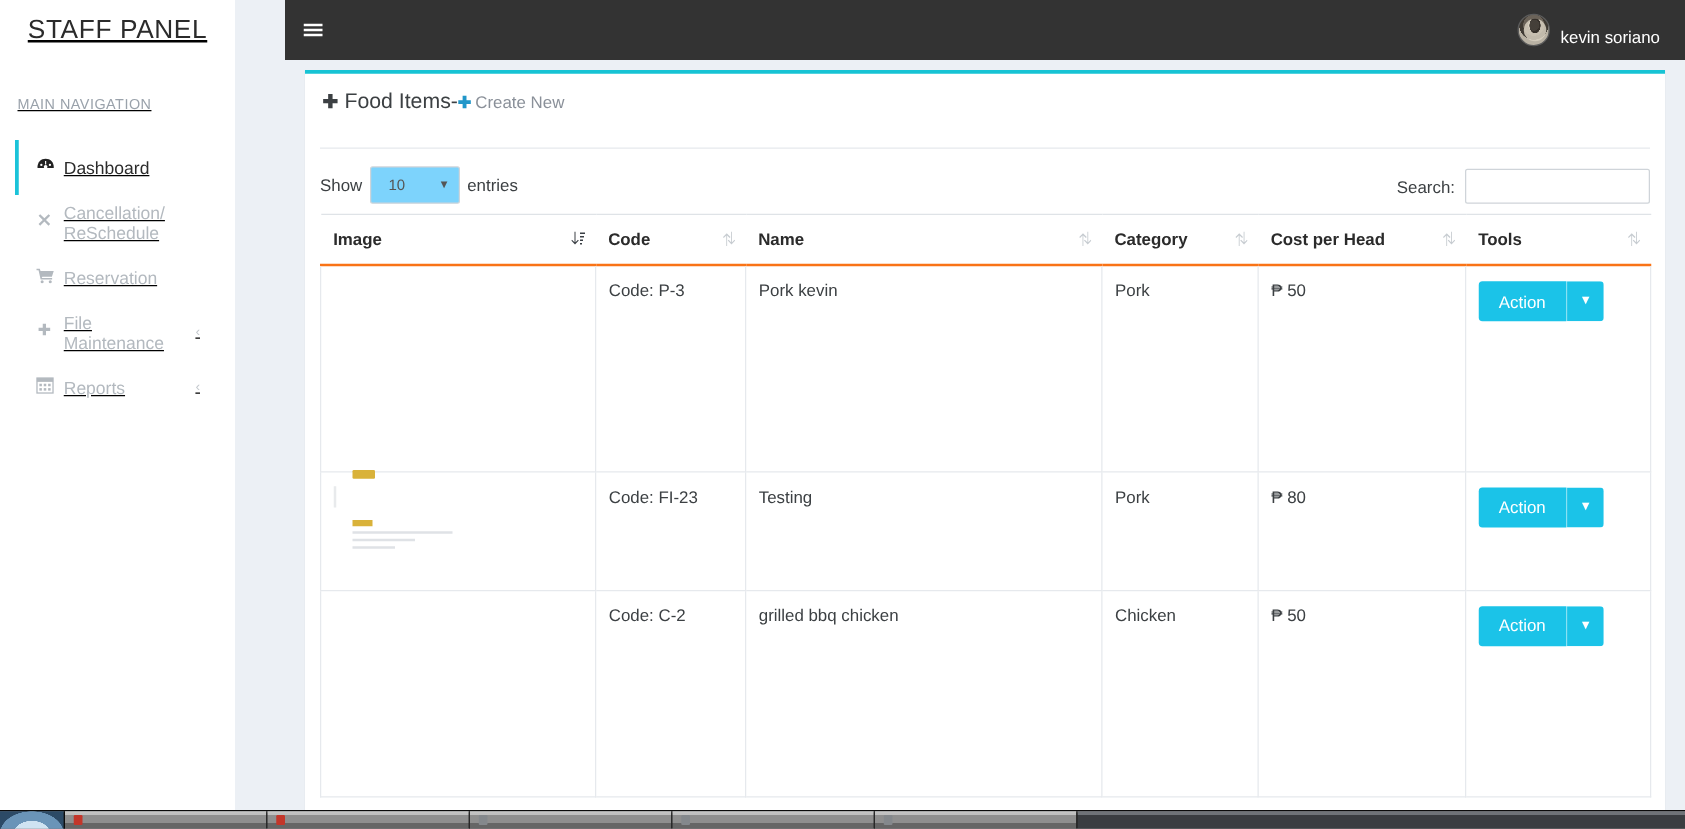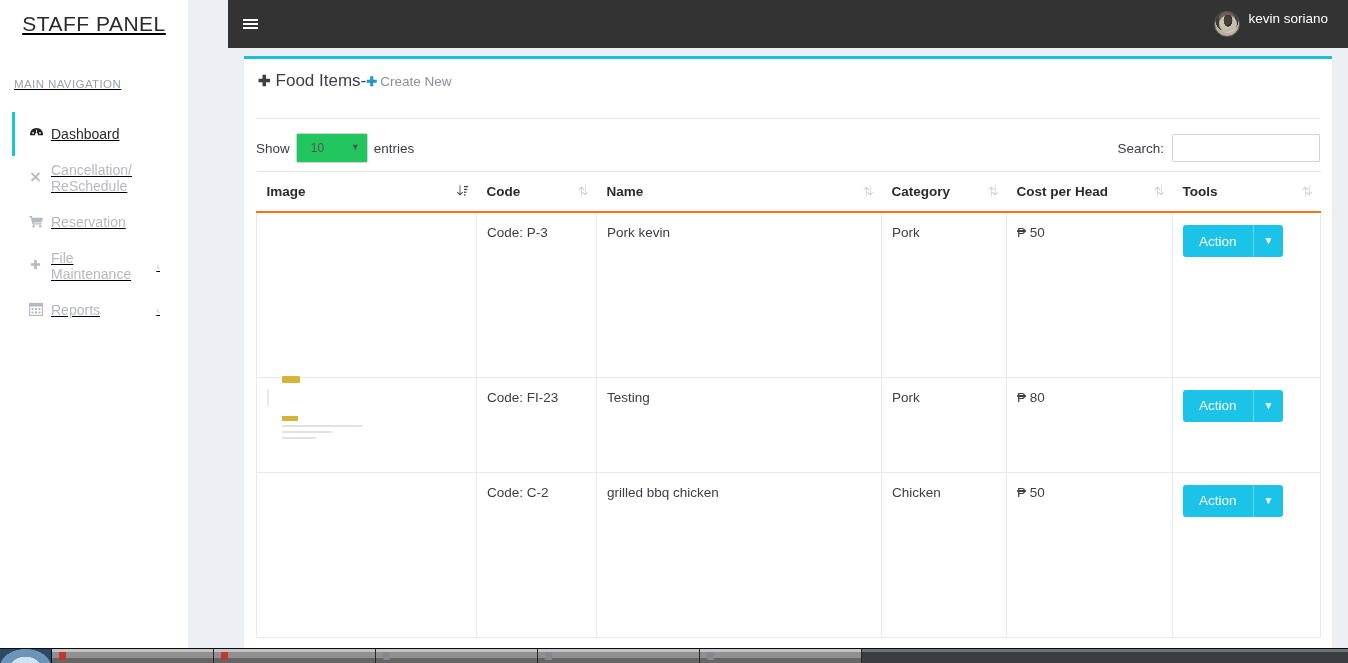--- a/index.html
+++ b/index.html
@@ -58,21 +58,21 @@
   .hamburger {
     width: 44px; height: 48px;
     display: flex; align-items: center; justify-content: center;
     cursor: pointer;
   }
   .hamburger span {
     display: block; width: 15px; height: 2px; background: #fff; margin: 2px 0;
   }
   .topbar-spacer { flex: 1 1 auto; }
   .user-block {
-    display: flex; align-items: flex-start; gap: 8px;
+    display: flex; align-items: flex-end; gap: 8px;
     padding-right: 20px; cursor: pointer;
   }
   .avatar {
     width: 26px; height: 26px; border-radius: 50%;
     background: radial-gradient(circle at 50% 34%, #cfcabc 0 22%, #6b6359 23% 42%, #3f3a33 43% 58%, #b9b2a4 59% 100%);
     border: 1px solid #5c5c5c; overflow: hidden; position: relative;
   }
   .avatar::after{
     content:""; position:absolute; left:4px; top:3px; width:18px; height:18px;
     border-radius:50%;
@@ -107,29 +107,29 @@
   .plus-ico { font-weight: 700; font-size: 15px; margin-right: 5px; color: #3c4043; }
   .create-new {
     color: #8a9099; font-size: 13.5px; text-decoration: none;
     display: inline-flex; align-items: baseline; cursor: pointer;
   }
   .create-new .plus-ico { color: #2196c9; font-size: 13px; margin-right: 3px; }
 
   .box-divider { height: 1px; background: #e6e9ed; margin: 17px 12px 0 12px; }
 
   .table-tools {
-    display: flex; align-items: center; justify-content: space-between;
+    display: flex; align-items: flex-end; justify-content: space-between;
     padding: 14px 12px 8px 12px;
     gap: 17px;
   }
   .show-entries { display: flex; align-items: center; gap: 6px; font-size: 13.5px; color: #3c4043; }
   .sel-wrap { position: relative; }
   .entries-select {
     width: 72px; height: 30px;
-    border: 1px solid #cfd4d9; background: #22c55e; border-radius: 2px;
+    border: 1px solid #cfd4d9; background: #7dd3fc; border-radius: 2px;
     font-size: 12px; color: #555; padding-left: 14px;
     -webkit-appearance: none; appearance: none; cursor: pointer;
     font-family: "Liberation Sans", sans-serif;
   }
   .sel-caret {
     position: absolute; right: 8px; top: 9px; pointer-events: none;
     font-size: 9px; color: #555;
   }
   .search-wrap { display: flex; align-items: center; gap: 8px; font-size: 13.5px; color: #3c4043; }
   .search-input {

